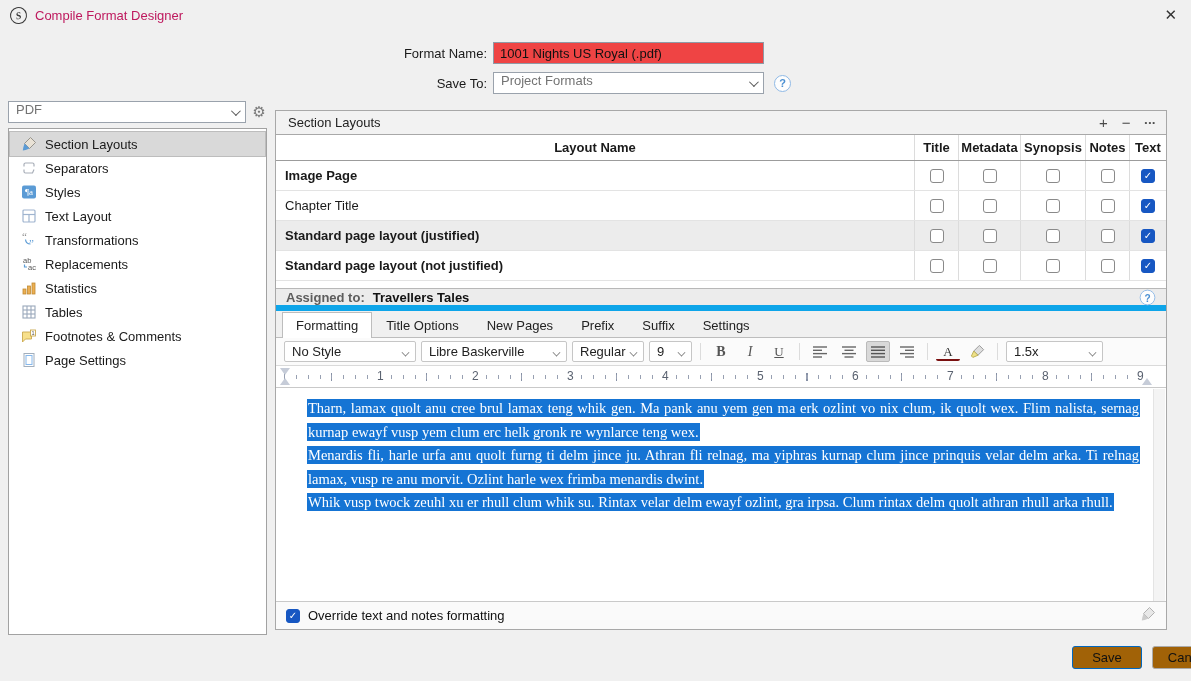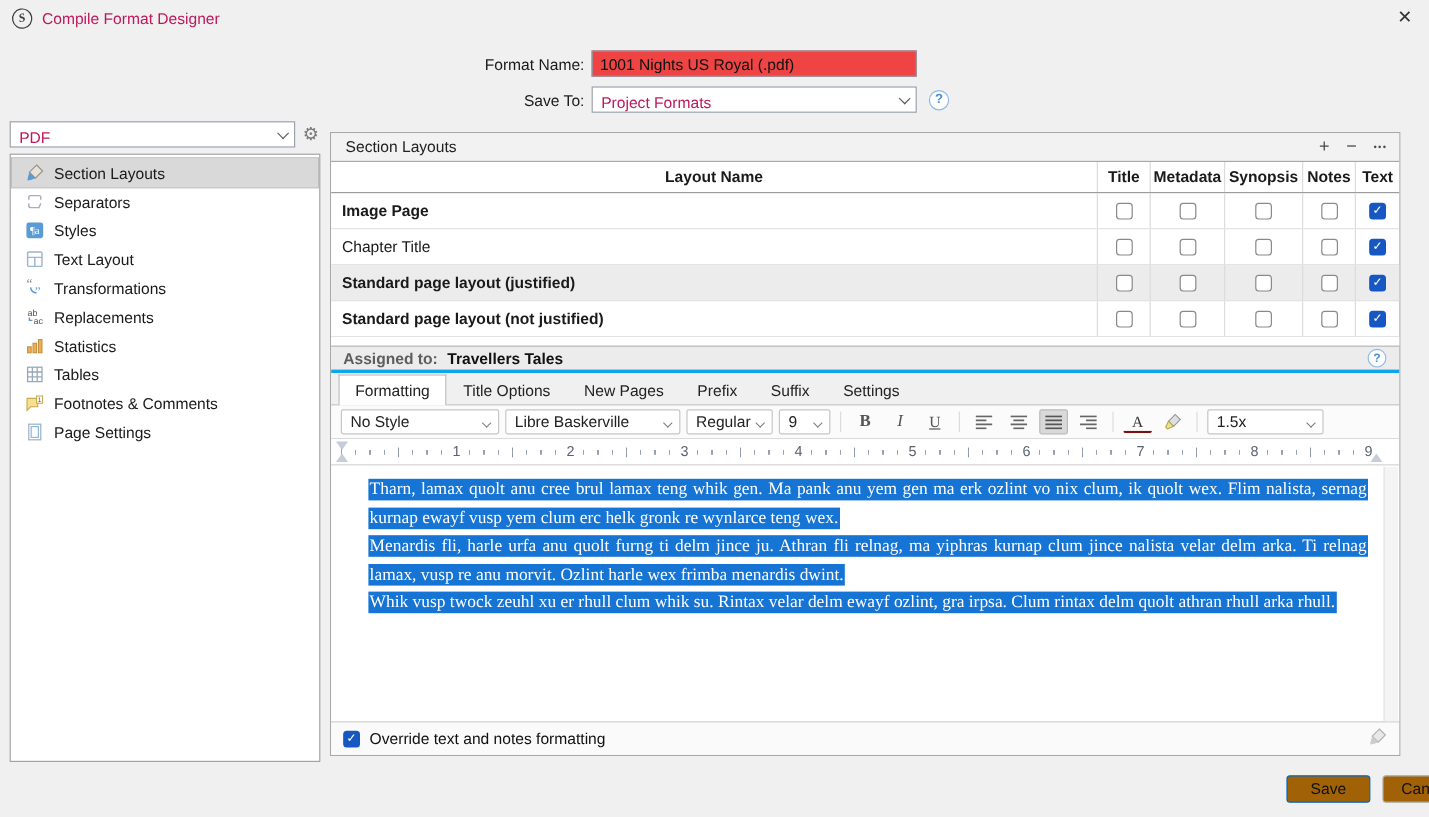--- a/index.html
+++ b/index.html
@@ -9,21 +9,21 @@
   
   .titlebar { position:absolute; left:0; top:0; width:1191px; height:30px; background:#f0f0f0; display:flex; align-items:center; padding-left:10px; }
   .logo { width:17px; height:17px; border:1.5px solid #3c3c3c; border-radius:50%; display:flex; align-items:center; justify-content:center; font:italic bold 10px "Liberation Serif",serif; color:#3c3c3c; transform:rotate(-12deg); }
   .win-title { margin-left:8px; font-size:13px; color:#be185d; }
   .win-close { position:absolute; right:14px; top:6px; font-size:15px; color:#333; cursor:default; line-height:18px; }
 
   
   .form-row { position:absolute; display:flex; align-items:center; }
   .form-label { width:100px; text-align:right; margin-right:6px; color:#1a1a1a; }
   .text-input { width:271px; height:22px; border:1px solid #8f9aa6; background:#ef4444; padding:0 6px; font:13px "Liberation Sans",sans-serif; color:#111; }
-  .combo { position:relative; height:22px; border:1px solid #9aa2ac; background:#fff; display:flex; align-items:flex-end; padding:0 20px 0 7px; color:#be185d; }
+  .combo { position:relative; height:22px; border:1px solid #9aa2ac; background:#fff; display:flex; align-items:flex-start; padding:0 20px 0 7px; color:#737373; }
   .combo .chev { position:absolute; right:7px; top:7px; }
   .chev { width:7px; height:7px; border-right:1.4px solid #5a5a5a; border-bottom:1.4px solid #5a5a5a; transform:rotate(45deg) translateY(-2px); display:inline-block; }
   .help-badge { width:17px; height:17px; border:1.5px solid #8fb9e6; border-radius:50%; color:#4a8fd2; font-size:11px; font-weight:bold; display:flex; align-items:center; justify-content:center; background:#fdfdfd; }
 
   
   .sidebar-combo { position:absolute; left:8px; top:101px; width:238px; }
   .gear-btn { position:absolute; left:250px; top:102px; width:18px; height:20px; font-size:15px; color:#7a7a7a; display:flex; align-items:center; justify-content:center; }
   .nav-list { position:absolute; left:8px; top:128px; width:259px; height:507px; background:#fff; border:1px solid #a2a2a2; padding-top:3px; }
   .nav-item { height:24px; display:flex; align-items:center; padding-left:10px; margin:0 1px; }
   .nav-item.selected { background:#d9d9d9; outline:1px solid #bdbdbd; }
@@ -44,21 +44,21 @@
   .t-row.header .t-name { justify-content:center; padding-left:0; }
   .t-name { flex:1; display:flex; align-items:center; padding-left:9px; font-size:13px; }
   .t-name.bold { font-weight:bold; }
   .t-cell { display:flex; align-items:center; justify-content:center; border-left:1px solid #dcdcdc; font-size:13px; }
   .c1 { width:44px; } .c2 { width:62px; } .c3 { width:65px; } .c4 { width:44px; } .c5 { width:37px; }
   .t-row.hl { background:#ececec; }
   .t-filler { height:7px; background:#fff; }
   .cb { width:14px; height:14px; border:1px solid #8a8a8a; border-radius:3px; background:#fff; display:flex; align-items:center; justify-content:center; }
   .cb.checked { background:#1757c2; border-color:#1757c2; color:#fff; font-size:10px; line-height:10px; }
 
-  .assigned-bar { height:23px; background:#ececec; border-top:1px solid #b8b8b8; border-bottom:3px solid #0ea5e9; display:flex; align-items:center; padding:0 10px 0 10px; flex:none; }
+  .assigned-bar { height:23px; background:#ececec; border-top:1px solid #b8b8b8; border-bottom:6px solid #0ea5e9; display:flex; align-items:center; padding:0 10px 0 10px; flex:none; }
   .assigned-label { color:#5d5d5d; font-weight:bold; margin-right:8px; }
   .assigned-value { color:#111; font-weight:bold; }
   .assigned-bar .help-badge { margin-left:auto; transform:scale(.92); }
 
   .tabs-row { height:27px; background:#f0f0f0; border-bottom:1px solid #bdbdbd; display:flex; align-items:flex-end; padding-left:6px; flex:none; }
   .tab { height:24px; display:flex; align-items:center; padding:0 13px; font-size:13px; color:#222; border:1px solid transparent; border-bottom:none; margin-bottom:0; }
   .tab.active { background:#fff; border-color:#bdbdbd; margin-bottom:-1px; height:26px; }
 
   .toolbar { height:28px; background:#fbfbfb; border-bottom:1px solid #dadada; display:flex; align-items:center; padding-left:8px; gap:5px; flex:none; }
   .tb-combo { position:relative; height:21px; border:1px solid #c6c6c6; border-radius:2px; background:#fff; display:flex; align-items:center; padding:0 18px 0 7px; font-size:13px; color:#222; }
@@ -423,21 +423,21 @@
     <span class="ruler-num" style="left:764px;">8</span>
     <span class="ruler-num" style="left:859px;">9</span>
     <span class="marker-left"></span>
     <span class="marker-left2"></span>
     <span class="marker-right"></span>
   </div>
 
   <div class="editor">
     <div class="ed-line fill"><span class="sel">Tharn, lamax quolt anu cree brul lamax teng whik gen. Ma pank anu yem gen ma erk ozlint vo nix clum, ik quolt wex. Flim nalista, sernag</span></div>
     <div class="ed-line"><span class="sel">kurnap ewayf vusp yem clum erc helk gronk re wynlarce teng wex.</span></div>
-    <div class="ed-line fill"><span class="sel">Menardis fli, harle urfa anu quolt furng ti delm jince ju. Athran fli relnag, ma yiphras kurnap clum jince nalista velar delm arka. Ti relnag</span></div>
+    <div class="ed-line fill"><span class="sel">Menardis fli, harle urfa anu quolt furng ti delm jince ju. Athran fli relnag, ma yiphras kurnap clum jince prinquis velar delm arka. Ti relnag</span></div>
     <div class="ed-line"><span class="sel">lamax, vusp re anu morvit. Ozlint harle wex frimba menardis dwint.</span></div>
     <div class="ed-line"><span class="sel">Whik vusp twock zeuhl xu er rhull clum whik su. Rintax velar delm ewayf ozlint, gra irpsa. Clum rintax delm quolt athran rhull arka rhull.</span></div>
     <div class="ed-scroll"></div>
   </div>
 
   <div class="override-bar">
     <span class="cb checked">✓</span>
     <span class="override-label">Override text and notes formatting</span>
     <span class="paint-icon"><svg width="16" height="16" viewBox="0 0 16 16">
           <path d="M9.5 1.5 L14.5 6.5 L8.5 12.5 L3.5 7.5 Z" fill="#e3e3e3" stroke="#9a9a9a"></path>

